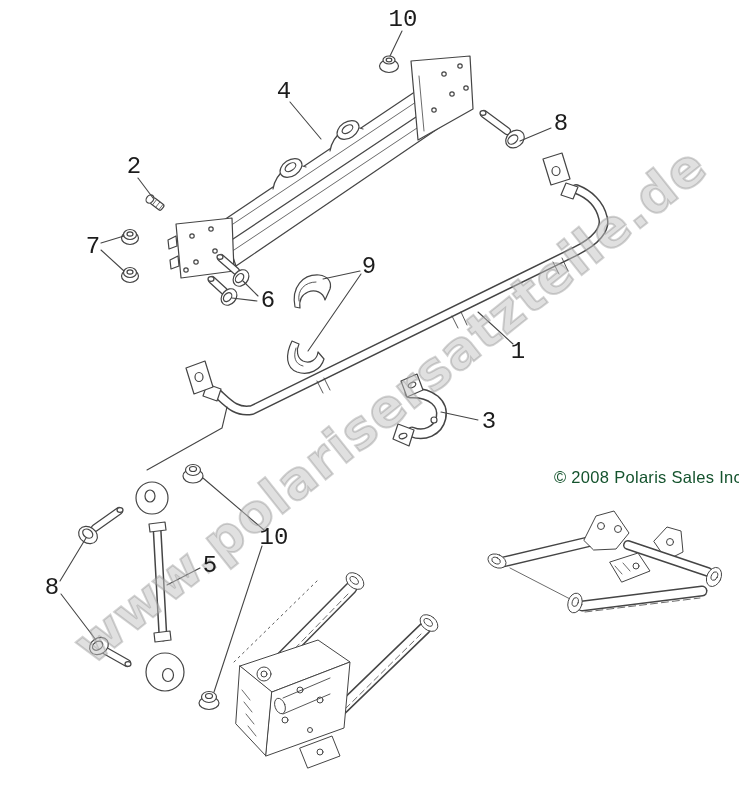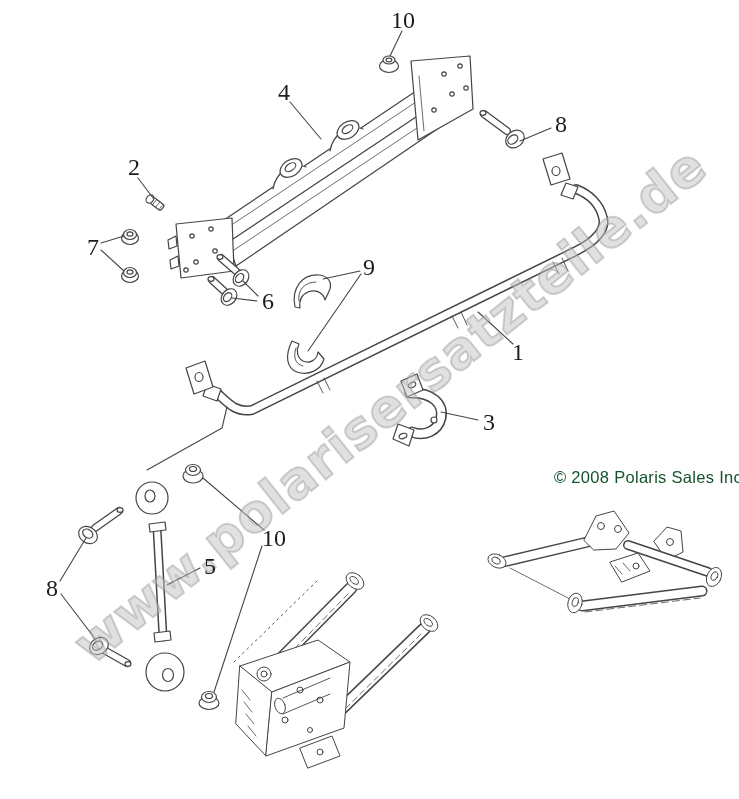--- a/index.html
+++ b/index.html
@@ -6,21 +6,21 @@
   .stage{position:relative;width:739px;height:799px;background:#fff;overflow:hidden;
          font-family:"DejaVu Sans",sans-serif;}
   svg{position:absolute;left:0;top:0;}
   .art line,.art path,.art polygon,.art polyline,.art ellipse,.art circle,.art rect{
       vector-effect:non-scaling-stroke;}
   .watermark{position:absolute;left:-70px;top:375px;width:920px;text-align:center;
       font:bold 52px "DejaVu Sans",sans-serif;letter-spacing:1px;white-space:nowrap;
       color:rgba(193,193,193,0.5);-webkit-text-stroke:2px rgba(140,140,140,0.38);
       transform:rotate(-38.6deg);transform-origin:center;pointer-events:none;}
   .co{position:absolute;transform:translate(-50%,-50%);font-size:24px;color:#1c1c1c;
-      font-family:Liberation Serif, serif;line-height:1;}
+      font-family:Liberation Mono, monospace;line-height:1;}
   .copyright{position:absolute;left:554px;top:425px;font:16.5px "Liberation Sans",sans-serif;
       color:#14532d;letter-spacing:.3px;white-space:nowrap;margin-top:43px;}
 </style>
 </head>
 <body>
 
 <div class="stage">
 
   <svg class="art" width="739" height="799" viewBox="0 0 739 799" fill="none" stroke="#454545" stroke-width="1.2" stroke-linejoin="round" stroke-linecap="round">
 

